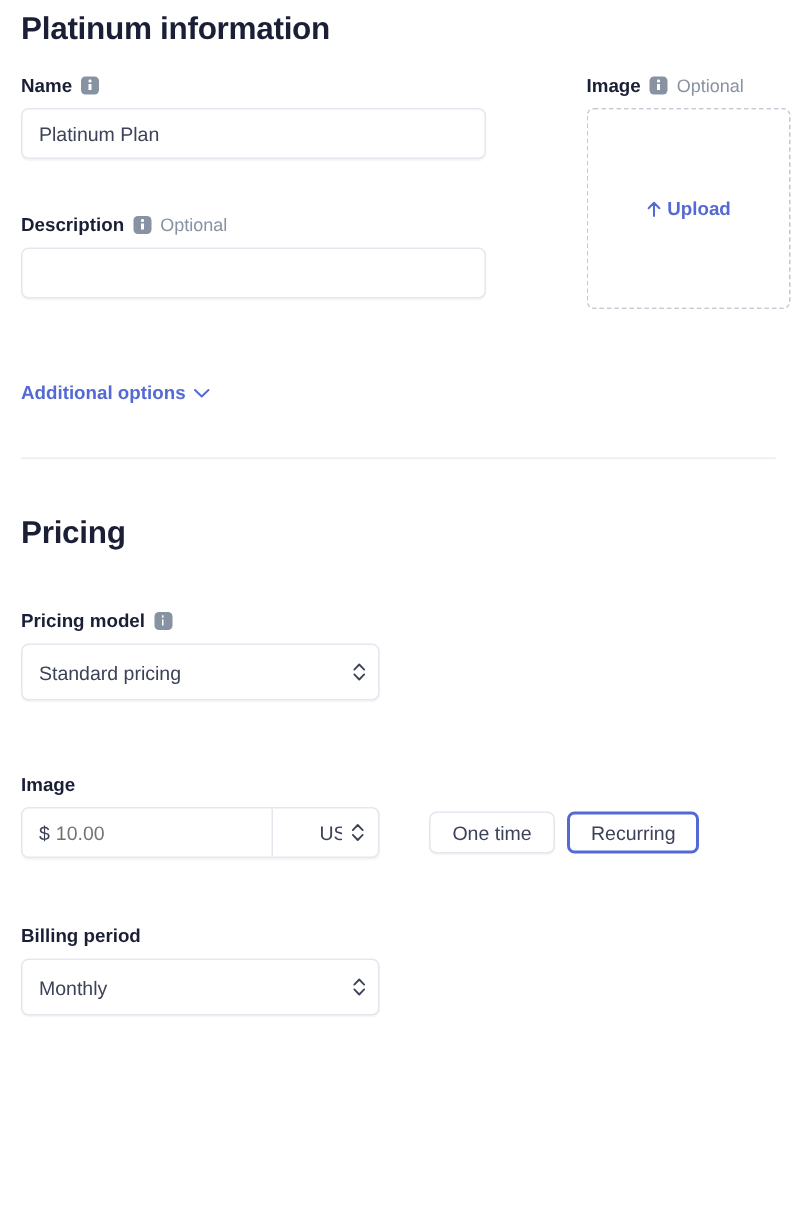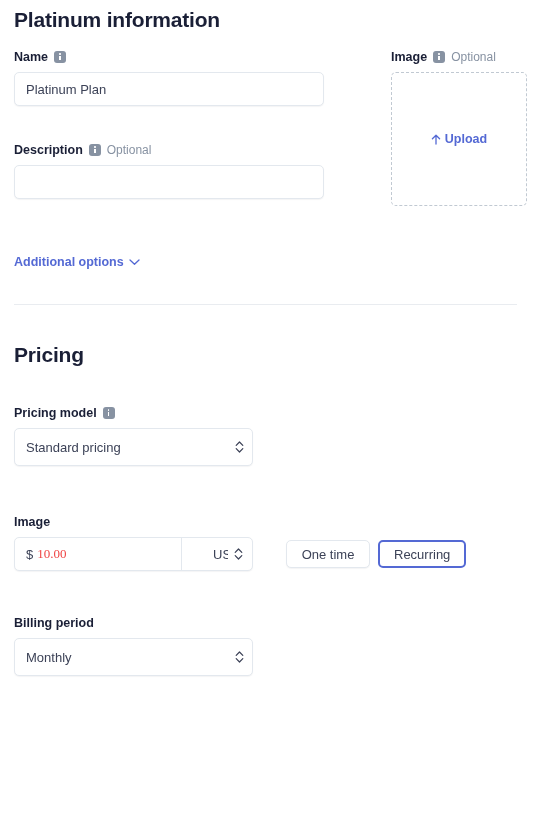--- a/index.html
+++ b/index.html
@@ -228,23 +228,23 @@
     border-radius: 5px;
     background: #fff;
     box-shadow: 0 1px 1px rgba(60,66,87,0.06);
     overflow: hidden;
   }
   .amount-input {
     flex: 1;
     min-width: 0;
     border: 0;
     outline: none;
-    font-family: Liberation Serif, serif;
-    font-size: 13px;
-    color: #ef4444;
+    font-family: Liberation Sans, sans-serif;
+    font-size: 13px;
+    color: #737373;
     padding: 0 8px 0 4px;
     background: transparent;
   }
   .currency-sym {
     display: flex;
     align-items: center;
     padding-left: 11px;
     font-size: 13px;
     color: #3c4257;
   }

